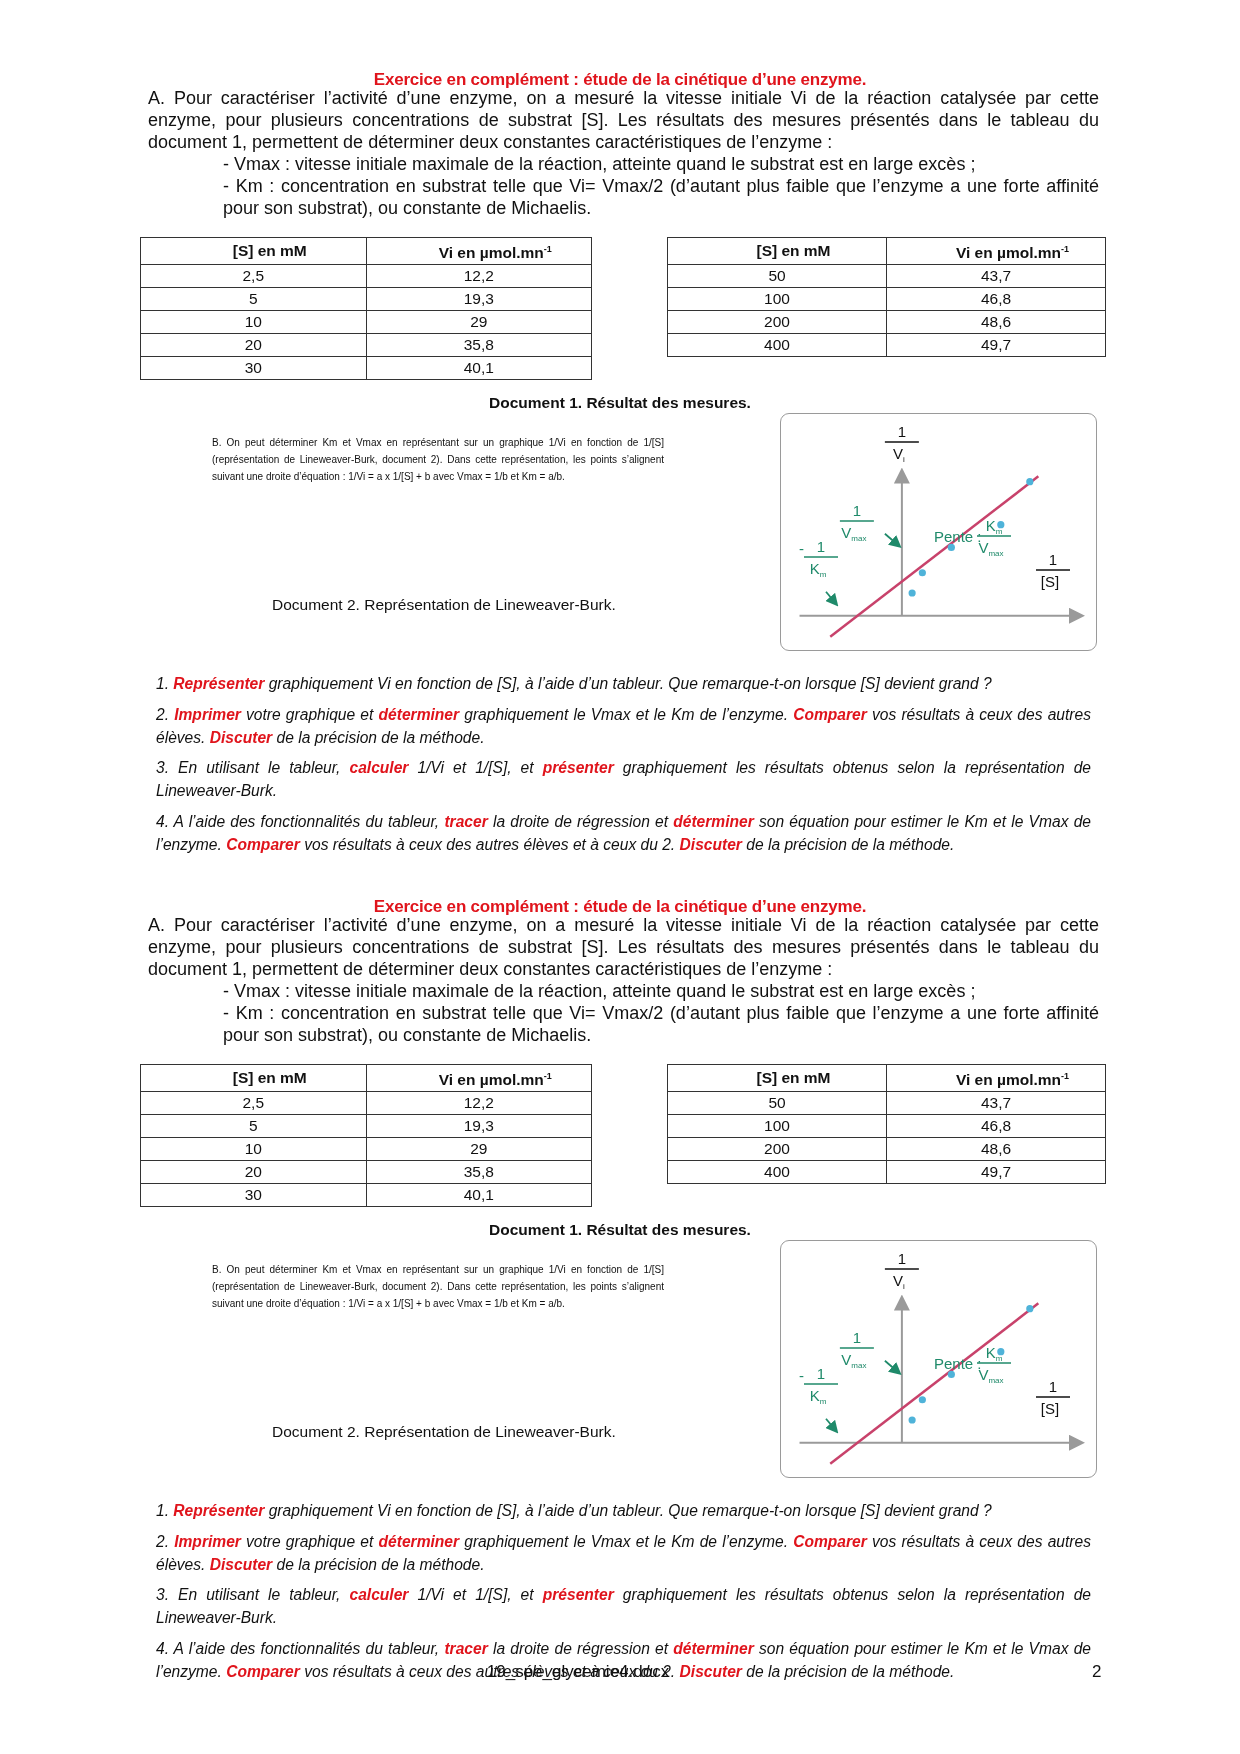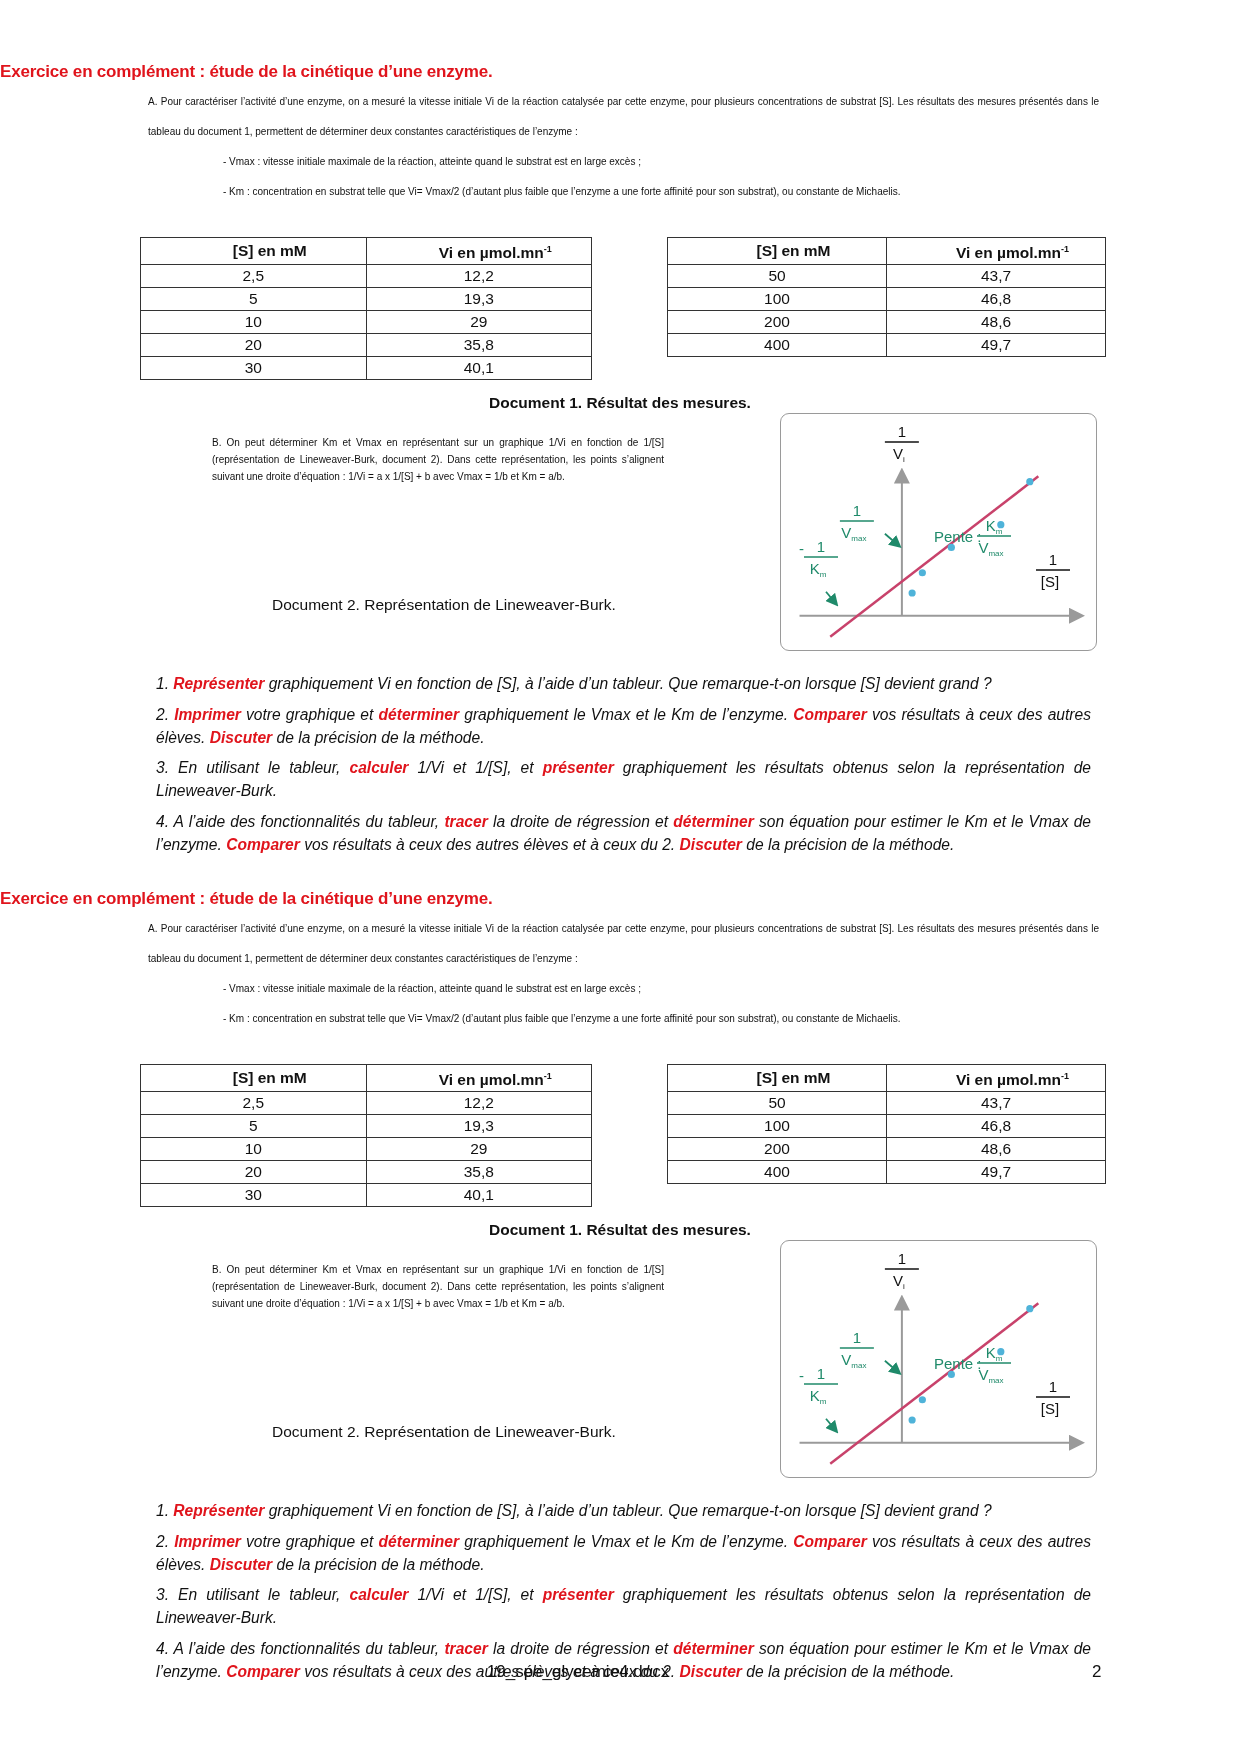--- a/index.html
+++ b/index.html
@@ -1,19 +1,19 @@
 <!DOCTYPE html>
 <html><head>
 <meta charset="utf-8">
 <style>
   html,body{margin:0;padding:0;background:#fff;}
   body{width:1240px;height:1754px;position:relative;overflow:hidden;font-family:"Liberation Sans",sans-serif;color:#111;}
   .copy{position:absolute;left:0;width:1240px;height:827px;}
-  .title{position:absolute;left:0;width:1240px;top:62px;color:#e0141c;font-weight:bold;font-size:17px;font-family:"Liberation Sans",sans-serif;letter-spacing:-0.2px;}
-  .para{position:absolute;left:148px;width:951px;font-size:10px;line-height:30px;text-align:justify;}
+  .title{position:absolute;left:0;width:1240px;top:70px;text-align:center;color:#e0141c;font-weight:bold;font-size:17px;font-family:"Liberation Sans",sans-serif;letter-spacing:-0.2px;}
+  .para{position:absolute;left:148px;width:951px;font-size:18px;line-height:22px;text-align:justify;}
   .para p{margin:0;}
   .indent{padding-left:75px;}
   table.data{position:absolute;border-collapse:collapse;font-size:15.5px;}
   table.data td, table.data th{border:1.5px solid #333;text-align:center;height:22px;padding:0;line-height:22px;}
   table.data th{font-weight:bold;padding-left:33px;}
   table.data sup{font-size:9px;vertical-align:6px;}
   .caption1{position:absolute;left:0;width:1240px;top:386px;text-align:center;font-weight:bold;font-size:15.5px;margin-top:8px;}
   .partB{position:absolute;left:212px;top:434px;width:452px;font-size:10px;line-height:17px;text-align:justify;}
   .caption2{position:absolute;left:272px;top:596px;font-weight:normal;font-size:15.5px;}
   .chartbox{position:absolute;left:780px;top:413px;width:315px;height:236px;border:1.5px solid #9a9a9a;border-radius:9px;background:#fff;}

